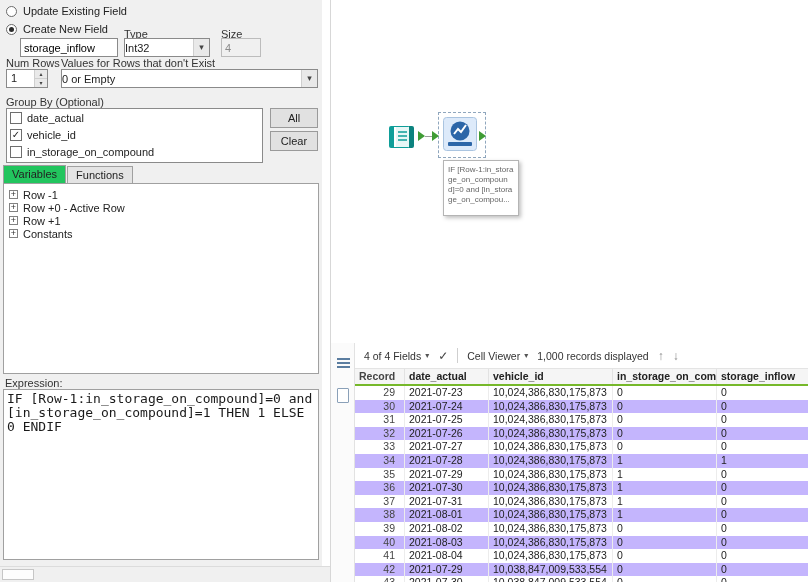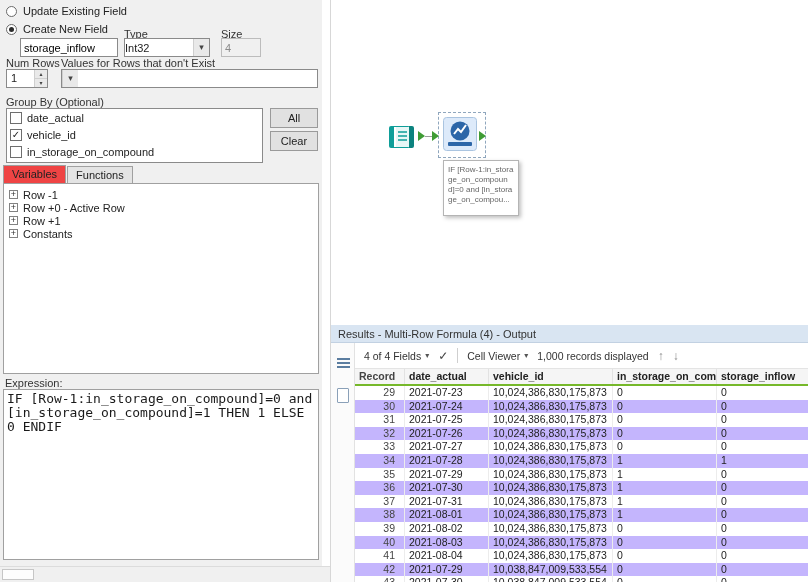--- a/index.html
+++ b/index.html
@@ -23,21 +23,21 @@
   .spin-value { flex:1; padding-left:4px; line-height:17px; }
   .spin-btns { width:13px; display:flex; flex-direction:column; border-left:1px solid #cfcfcf; }
   .spin-btn { flex:1; font-size:6px; line-height:8px; text-align:center; background:#e9e9e9; color:#444; }
   .spin-btn + .spin-btn { border-top:1px solid #cfcfcf; }
   .group-list { background:#fff; border:1px solid #8a8a8a; overflow:hidden; }
   .gb-item { display:flex; align-items:center; height:17px; padding-left:3px; gap:5px; }
   .checkbox { width:12px; height:12px; border:1px solid #6e6e6e; background:#fff; font-size:10px; line-height:10px; text-align:center; color:#222; flex:0 0 12px; }
   .win-btn { position:absolute; width:48px; height:20px; background:#e1e1e1; border:1px solid #9a9a9a; font-family:"Liberation Sans",sans-serif; font-size:11px; color:#222; }
   .tabs { display:flex; align-items:flex-end; height:18px; }
   .tab { padding:2px 8px 2px 8px; border:1px solid #a0a0a0; border-bottom:none; background:#e4e4e4; margin-right:1px; height:17px; line-height:13px; }
-  .tab.active { background:#ef4444; height:18px; position:relative; z-index:2; }
+  .tab.active { background:#22c55e; height:18px; position:relative; z-index:2; }
   .tree-panel { background:#fff; border:1px solid #a0a0a0; overflow:hidden; padding-top:4px; }
   .tree-item { display:flex; align-items:center; gap:5px; height:13px; margin:0 0 0 5px; }
   .expander { width:9px; height:9px; border:1px solid #828282; background:#fff; font-size:9px; line-height:7px; text-align:center; color:#333; flex:0 0 9px; }
   .expr { position:absolute; border:1px solid #a0a0a0; background:#fff; resize:none; font-family:"DejaVu Sans Mono","Liberation Mono",monospace; font-size:13px; line-height:14px; padding:2px 3px; color:#1a1a1a; overflow:hidden; }
   .bottom-scroll { position:absolute; left:0; top:566px; width:330px; height:16px; background:#f0f0f0; border-top:1px solid #dcdcdc; }
   .scroll-thumb { position:absolute; left:2px; top:2px; width:32px; height:11px; background:#fdfdfd; border:1px solid #c6c6c6; }
 
   
   .right-region { position:absolute; left:330px; top:0; width:478px; height:582px; border-left:1px solid #d7d7d7; }
   .canvas { position:absolute; left:0; top:0; width:478px; height:325px; background:#fff; }
@@ -104,20 +104,21 @@
     <div class="spinner" style="left:6px; top:69px; width:42px;">
       <span class="spin-value">1</span>
       <span class="spin-btns">
         <span class="spin-btn">▴</span>
         <span class="spin-btn">▾</span>
       </span>
     </div>
 
     <div class="small-label" style="left:61px; top:57px;">Values for Rows that don't Exist</div>
     <div class="combo" style="left:61px; top:69px; width:257px;">
+      <span class="combo-value">0 or Empty</span>
       <span class="combo-arrow">▾</span>
     </div>
 
     <div class="small-label" style="left:6px; top:96px;">Group By (Optional)</div>
     <div class="group-list" style="left:6px; top:108px; width:257px; height:55px;">
         <div class="gb-item">
           <span class="checkbox"></span>
           <span>date_actual</span>
         </div>
         <div class="gb-item">
@@ -184,21 +185,20 @@
         <rect x="0.5" y="0.5" width="33" height="33" rx="3" fill="#ddeafa" stroke="#aac4e0"></rect>
         <rect x="5" y="25" width="24" height="4" rx="1" fill="#2c66a8"></rect>
         <circle cx="17" cy="14" r="9.5" fill="#2c66a8"></circle>
         <path d="M11 17 l4 -5 l3 3 l5 -7" stroke="#ffffff" stroke-width="2" fill="none"></path>
       </svg>
       <div class="anchor" style="left:148px; top:131px;"></div>
       <div class="canvas-tooltip">IF [Row-1:in_storage_on_compound]=0 and [in_storage_on_compou...</div>
     </div>
 
     <div class="results">
-      <div class="results-title">Results - Multi-Row Formula (4) - Output</div>
 
       <div class="icon-strip">
         <div class="strip-icon">
             <span class="bars"></span>
           </div>
         <div class="strip-icon">
             <span class="pagei"></span>
           </div>
       </div>
 

